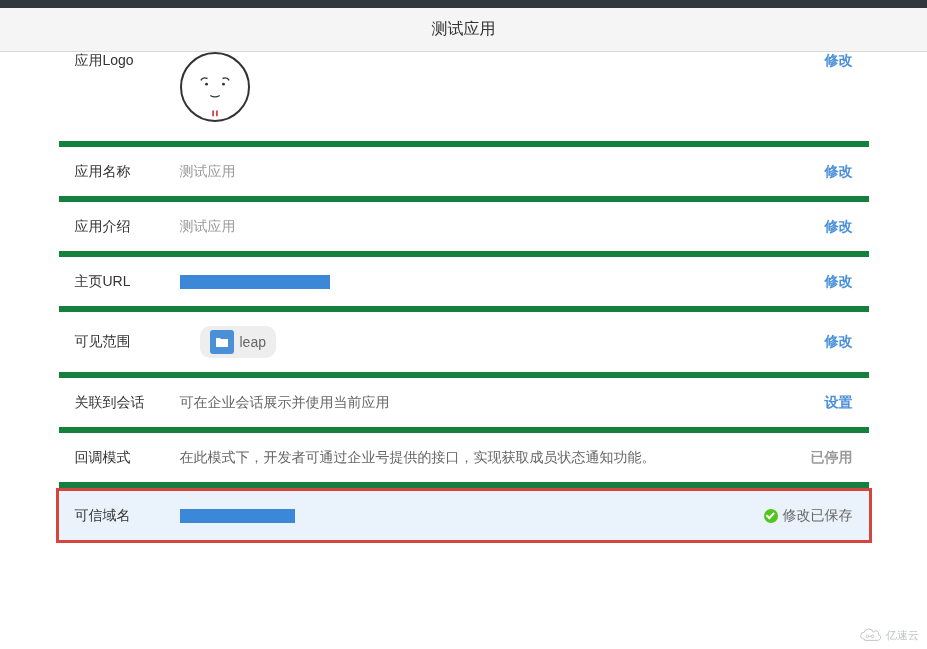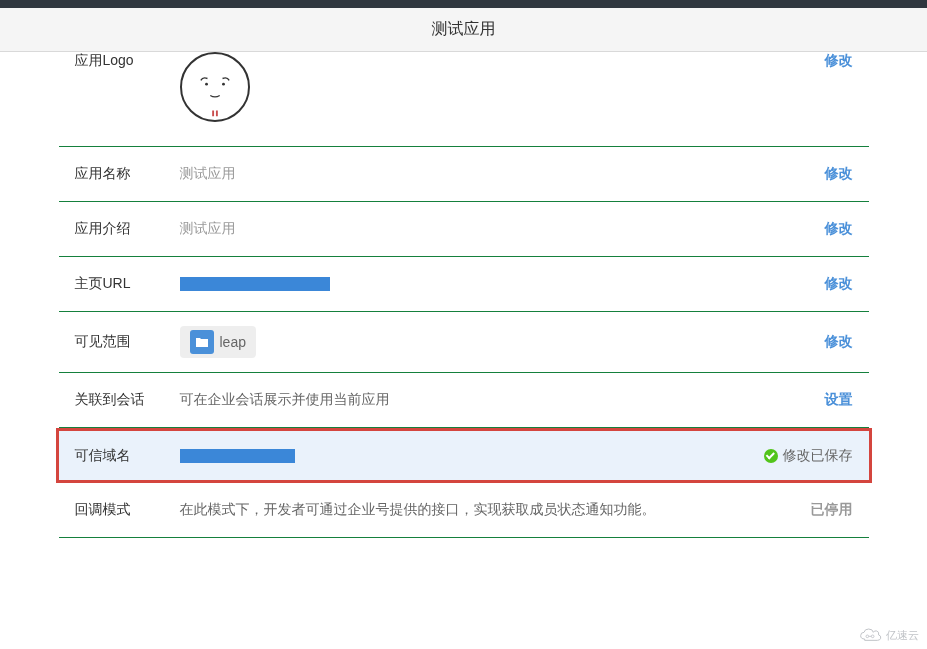--- a/index.html
+++ b/index.html
@@ -25,21 +25,21 @@
     .header-title {
       font-size: 16px;
       color: #333;
     }
     .content {
       padding: 0 30px;
     }
     .row {
       display: flex;
       align-items: center;
-      border-bottom: 1px solid #15803d;
+      border-bottom: 6px solid #15803d;
       padding: 14px 16px;
       min-height: 55px;
       background: #fff;
     }
     .row.logo-row {
       align-items: flex-start;
       padding-top: 0;
       padding-bottom: 16px;
       min-height: 95px;
     }
@@ -122,21 +122,22 @@
       align-items: center;
       justify-content: center;
       margin-right: 4px;
     }
     .folder-icon svg { width: 14px; height: 14px; fill: #fff; }
     .tag {
       background: #eeeeee;
       padding: 4px 10px;
       display: inline-flex;
       align-items: center;
-      border-radius: 4px;
+      border-radius: 10px;
+      margin-left: 20px;
     }
     .tag-text { color: #666; margin-left: 2px; }
     .status-saved {
       display: flex;
       align-items: center;
       color: #666;
     }
     .check-icon {
       width: 14px;
       height: 14px;
@@ -237,35 +238,35 @@
     </div>
     <span class="action">修改</span>
   </div>
 
   <div class="row">
     <div class="label">关联到会话</div>
     <div class="value dark">可在企业会话展示并使用当前应用</div>
     <span class="action">设置</span>
   </div>
 
+  <div class="row">
+    <div class="label">回调模式</div>
+    <div class="value dark">在此模式下，开发者可通过企业号提供的接口，实现获取成员状态通知功能。</div>
+    <span class="action disabled">已停用</span>
+  </div>
+
   <div class="row domain-row">
     <div class="label">可信域名</div>
     <div class="value">
       <span class="redacted w2"></span>
     </div>
     <div class="status-saved">
       <span class="check-icon"></span>
       <span>修改已保存</span>
     </div>
-  </div>
-
-  <div class="row">
-    <div class="label">回调模式</div>
-    <div class="value dark">在此模式下，开发者可通过企业号提供的接口，实现获取成员状态通知功能。</div>
-    <span class="action disabled">已停用</span>
   </div>
 
 </div>
 </div>
 
 <div class="watermark">
   <svg viewBox="0 0 36 24">
     <path d="M10 18 Q4 18 4 13 Q4 8 9 8 Q10 3 16 3 Q22 3 23 8 Q24 5 28 6 Q32 7 31 12 Q35 13 34 17 Q33 20 29 20 L10 20 Z" fill="none" stroke="#c0c3c7" stroke-width="1.5"></path>
     <circle cx="14" cy="14" r="2" fill="none" stroke="#c0c3c7" stroke-width="1.3"></circle>
     <circle cx="22" cy="14" r="2" fill="none" stroke="#c0c3c7" stroke-width="1.3"></circle>

